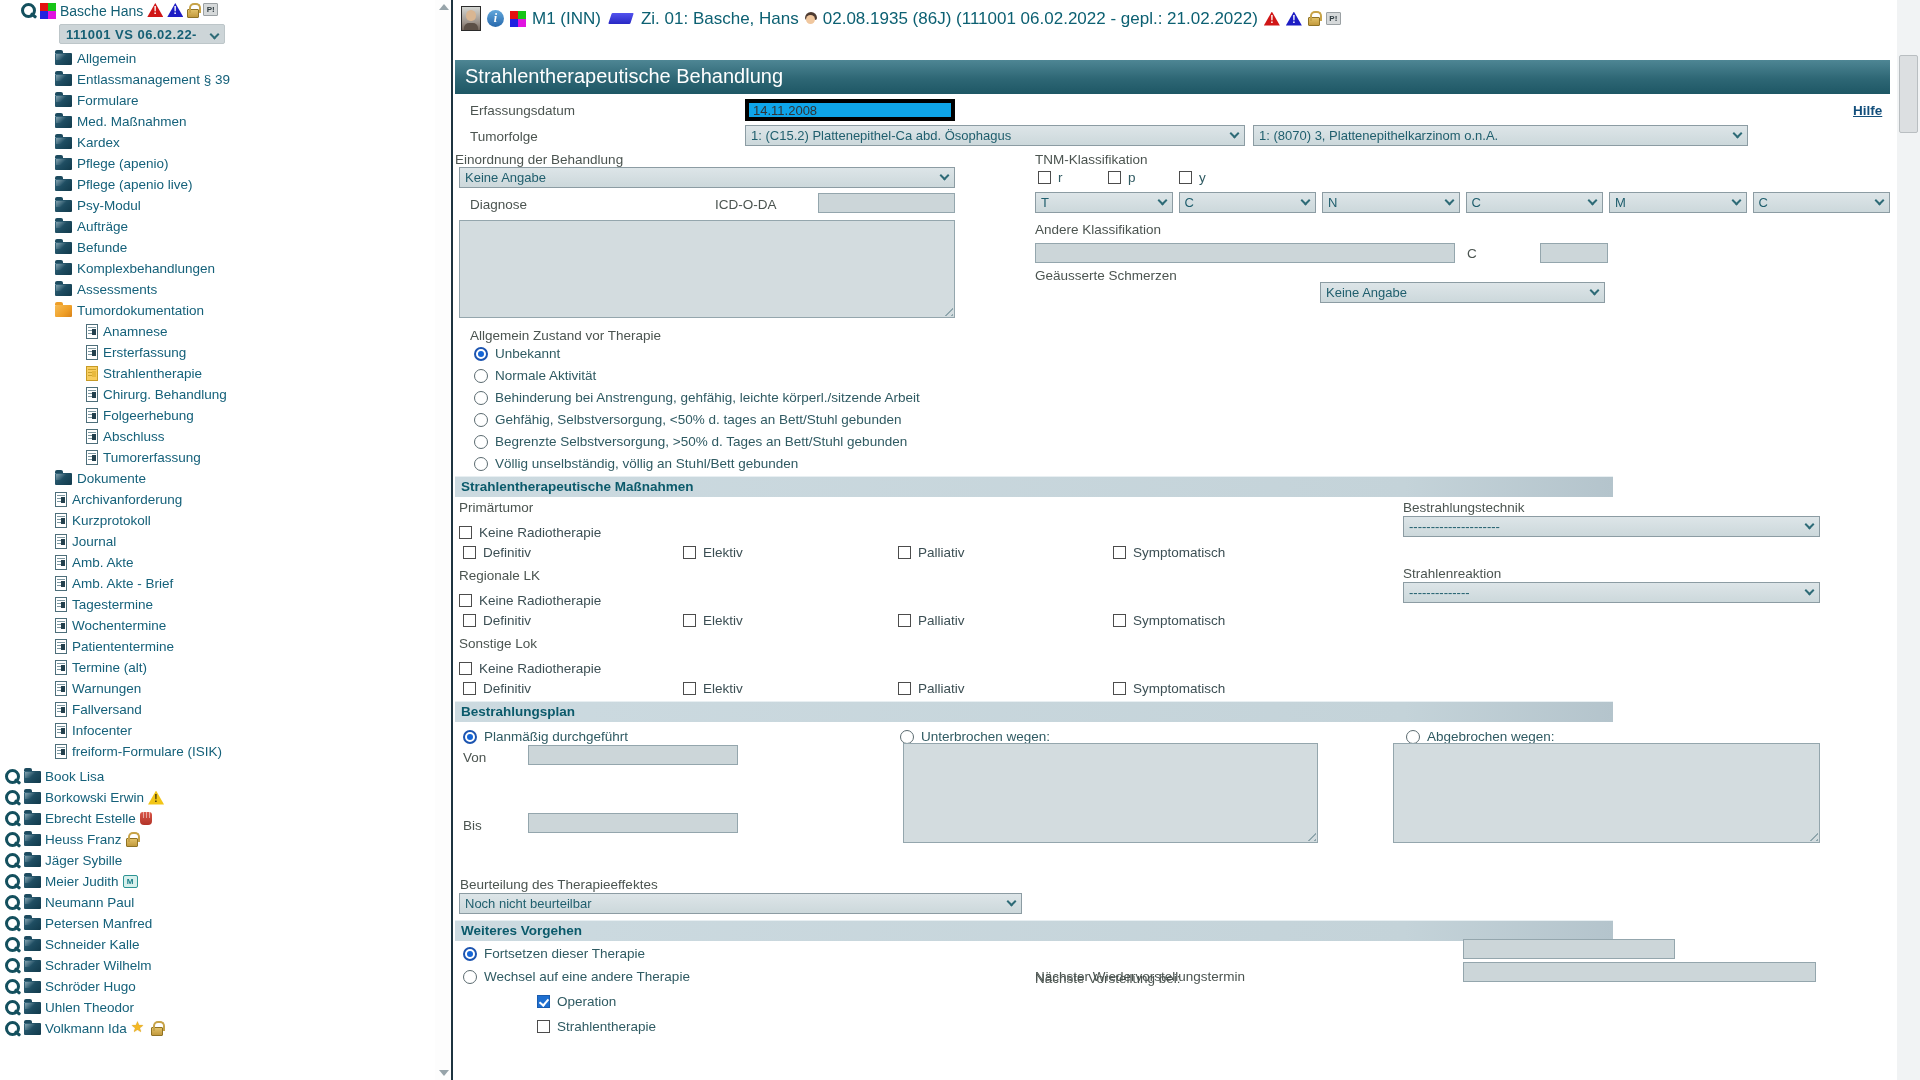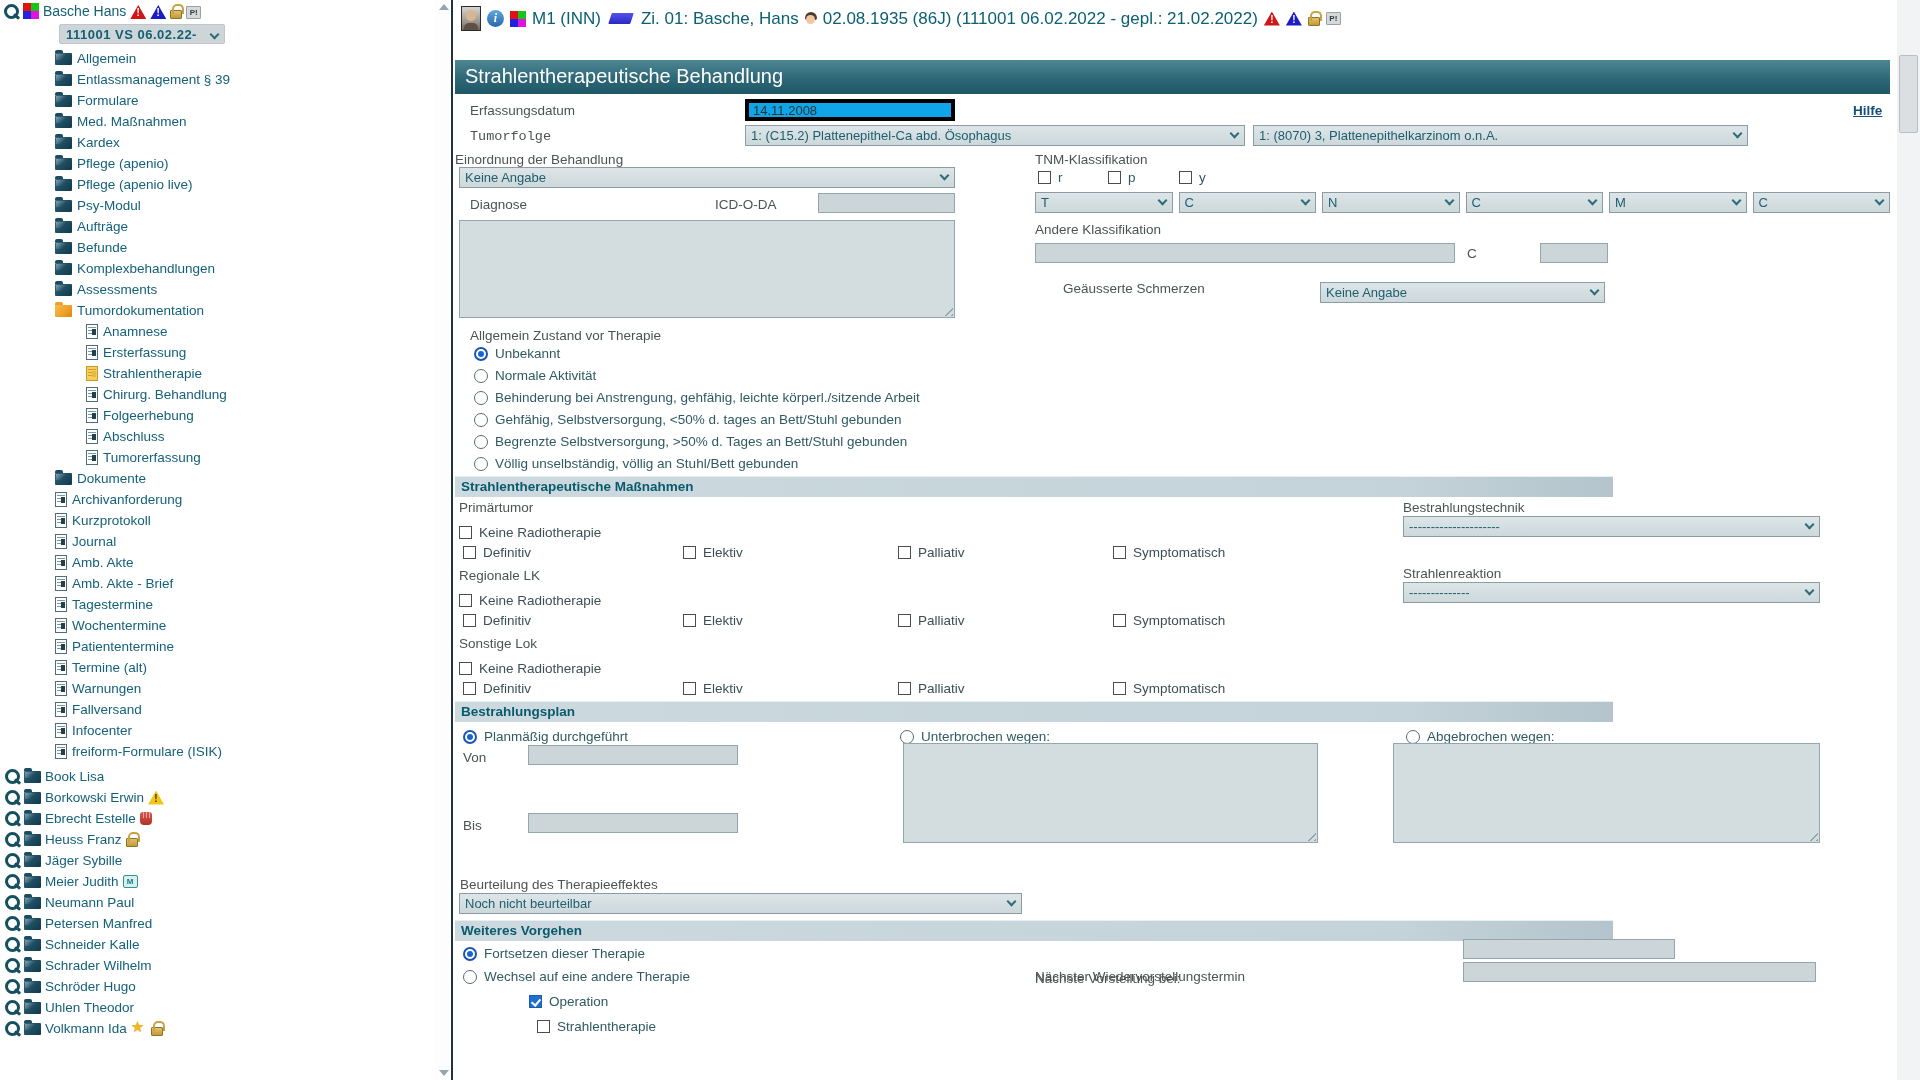--- a/index.html
+++ b/index.html
@@ -1,21 +1,21 @@
 <!DOCTYPE html>
 <html><head>
 <meta charset="utf-8">
 <style>
   * { margin:0; padding:0; box-sizing:border-box; }
   html,body { width:1920px; height:1080px; overflow:hidden; background:#fff;
     font-family:"Liberation Sans", sans-serif; }
 
   
   .sidebar { position:absolute; left:0; top:0; width:435px; height:1080px; background:#fff; overflow:hidden; }
-  .pt-row { display:flex; align-items:flex-end; gap:4px; padding:3px 0 2px 4px; }
+  .pt-row { display:flex; align-items:flex-start; gap:4px; padding:3px 0 2px 21px; }
   .pt-name { color:#135f74; font-size:14px; }
   .case-box { display:inline-flex; align-items:center; margin:3px 0 4px 59px; height:20px;
     background:#cdd5d8; border:1px solid #bdc6c9; border-radius:2px; padding:8px 6px;
     color:#155f74; font-size:13px; font-weight:700; letter-spacing:.5px; }
   .case-box .chev { margin-left:14px; }
   .trow { display:flex; align-items:center; gap:5px; height:21px; cursor:default; }
   .trow.lv1 { padding-left:55px; }
   .trow.lv2 { padding-left:86px; }
   .t-label { color:#15617a; font-size:13.5px; white-space:nowrap; }
   .prow { display:flex; align-items:center; gap:4px; height:21px; padding-left:5px; }
@@ -411,21 +411,21 @@
   </header>
 
   <div class="title-bar">
     <span>Strahlentherapeutische Behandlung</span>
   </div>
   <a class="hilfe">Hilfe</a>
 
   <span class="lbl" style="left:17px; top:103px;">Erfassungsdatum</span>
   <input class="inp inp-focus" style="left: 292px; top: 99px; width: 210px;" value="14.11.2008">
 
-  <span class="lbl" style="left:17px; top:129px;font-family:Liberation Mono, monospace;">Tumorfolge</span>
+  <span class="lbl" style="left:17px; top:129px;">Tumorfolge</span>
   <div class="sel-box" style="left:292px; top:125px; width:500px;">
     <span>1: (C15.2) Plattenepithel-Ca abd. Ösophagus</span><span class="chev"></span>
   </div>
   <div class="sel-box" style="left:800px; top:125px; width:495px;">
     <span>1: (8070) 3, Plattenepithelkarzinom o.n.A.</span><span class="chev"></span>
   </div>
 
   <span class="lbl" style="left:2px; top:152px;">Einordnung der Behandlung</span>
   <div class="sel-box" style="left:6px; top:167px; width:496px;">
     <span>Keine Angabe</span><span class="chev"></span>
@@ -457,21 +457,21 @@
     <div class="sel-box"><span>C</span><span class="chev"></span></div>
     <div class="sel-box"><span>M</span><span class="chev"></span></div>
     <div class="sel-box"><span>C</span><span class="chev"></span></div>
   </div>
 
   <span class="lbl" style="left:582px; top:222px;">Andere Klassifikation</span>
   <input class="inp" style="left: 582px; top: 243px; width: 420px;">
   <span class="lbl" style="left:1014px; top:246px;">C</span>
   <input class="inp" style="left: 1087px; top: 243px; width: 68px;">
 
-  <span class="lbl" style="left:582px; top:281px;margin-left:28px;">Geäusserte Schmerzen</span>
+  <span class="lbl" style="left:582px; top:268px;">Geäusserte Schmerzen</span>
   <div class="sel-box" style="left:867px; top:282px; width:285px;">
     <span>Keine Angabe</span><span class="chev"></span>
   </div>
 
   <span class="lbl" style="left:17px; top:328px;">Allgemein Zustand vor Therapie</span>
   <div id="zustand">
       <div class="optrow" style="left: 21px; top: 346px;">
     <span class="rd sel"></span>
     <span class="olbl">Unbekannt</span>
   </div>
@@ -623,21 +623,21 @@
     <span>Weiteres Vorgehen</span>
   </div>
   <span class="optrow" style="left:10px; top:946px;">
       <span class="rd sel"></span>
       <span class="olbl">Fortsetzen dieser Therapie</span>
     </span>
   <span class="optrow" style="left:10px; top:969px;">
       <span class="rd"></span>
       <span class="olbl">Wechsel auf eine andere Therapie</span>
     </span>
-  <span class="optrow" style="left:76px; top:994px;">
+  <span class="optrow" style="left:84px; top:994px;">
       <span class="cb checked"></span>
       <span class="olbl">Operation</span>
     </span>
   <span class="optrow" style="left:84px; top:1019px;">
       <span class="cb"></span>
       <span class="olbl">Strahlentherapie</span>
     </span>
 
   <span class="lbl" style="left:582px; top:969px;">Nächster Wiedervorstellungstermin</span>
   <span class="lbl" style="left:582px; top:971px;">Nächste Vorstellung bei:</span>

